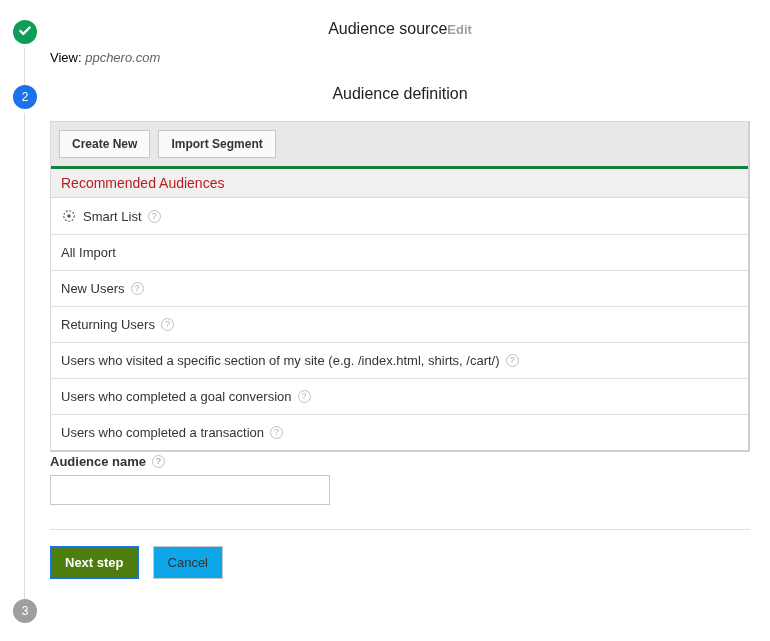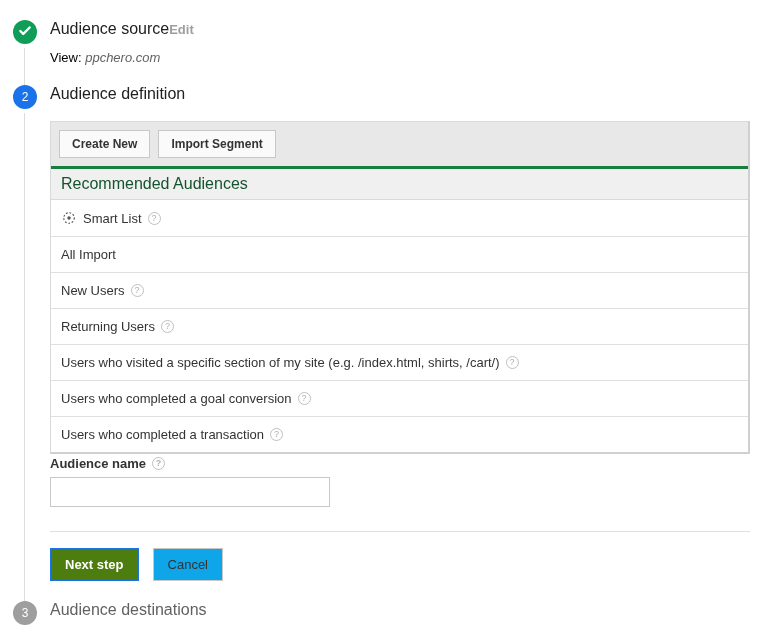--- a/index.html
+++ b/index.html
@@ -53,20 +53,21 @@
       background: #1a73e8;
     }
     .step-badge.inactive {
       background: #9e9e9e;
     }
     .step-header {
       display: flex;
       align-items: baseline;
       gap: 0;
       min-height: 24px;
+      justify-content: center;
     }
     .step-title {
       font-size: 16px;
       color: #212121;
     }
     .step-title.muted {
       color: #616161;
     }
     .step-edit {
       font-size: 13px;
@@ -107,22 +108,22 @@
       padding: 6px 12px;
       font-size: 12px;
       font-weight: bold;
       color: #333;
       cursor: pointer;
       font-family: inherit;
     }
     .panel-section-header {
       background: #f0f0f0;
       padding: 6px 10px;
-      font-size: 16px;
-      color: #14532d;
+      font-size: 14px;
+      color: #b91c1c;
       border-bottom: 1px solid #d9d9d9;
     }
     .audience-list {
       background: #fff;
     }
     .audience-item {
       padding: 10px 10px;
       border-bottom: 1px solid #e0e0e0;
       display: flex;
       align-items: center;
@@ -303,16 +304,13 @@
   <hr class="divider">
 
   <div class="action-row">
     <button class="btn-primary">Next step</button>
     <button class="btn-secondary">Cancel</button>
   </div>
 </div>
 
 <div class="step last">
   <div class="step-badge inactive">3</div>
-  <div class="step-header">
-    <div class="step-title muted">Audience destinations</div>
-  </div>
 </div>
 
 </body></html>

